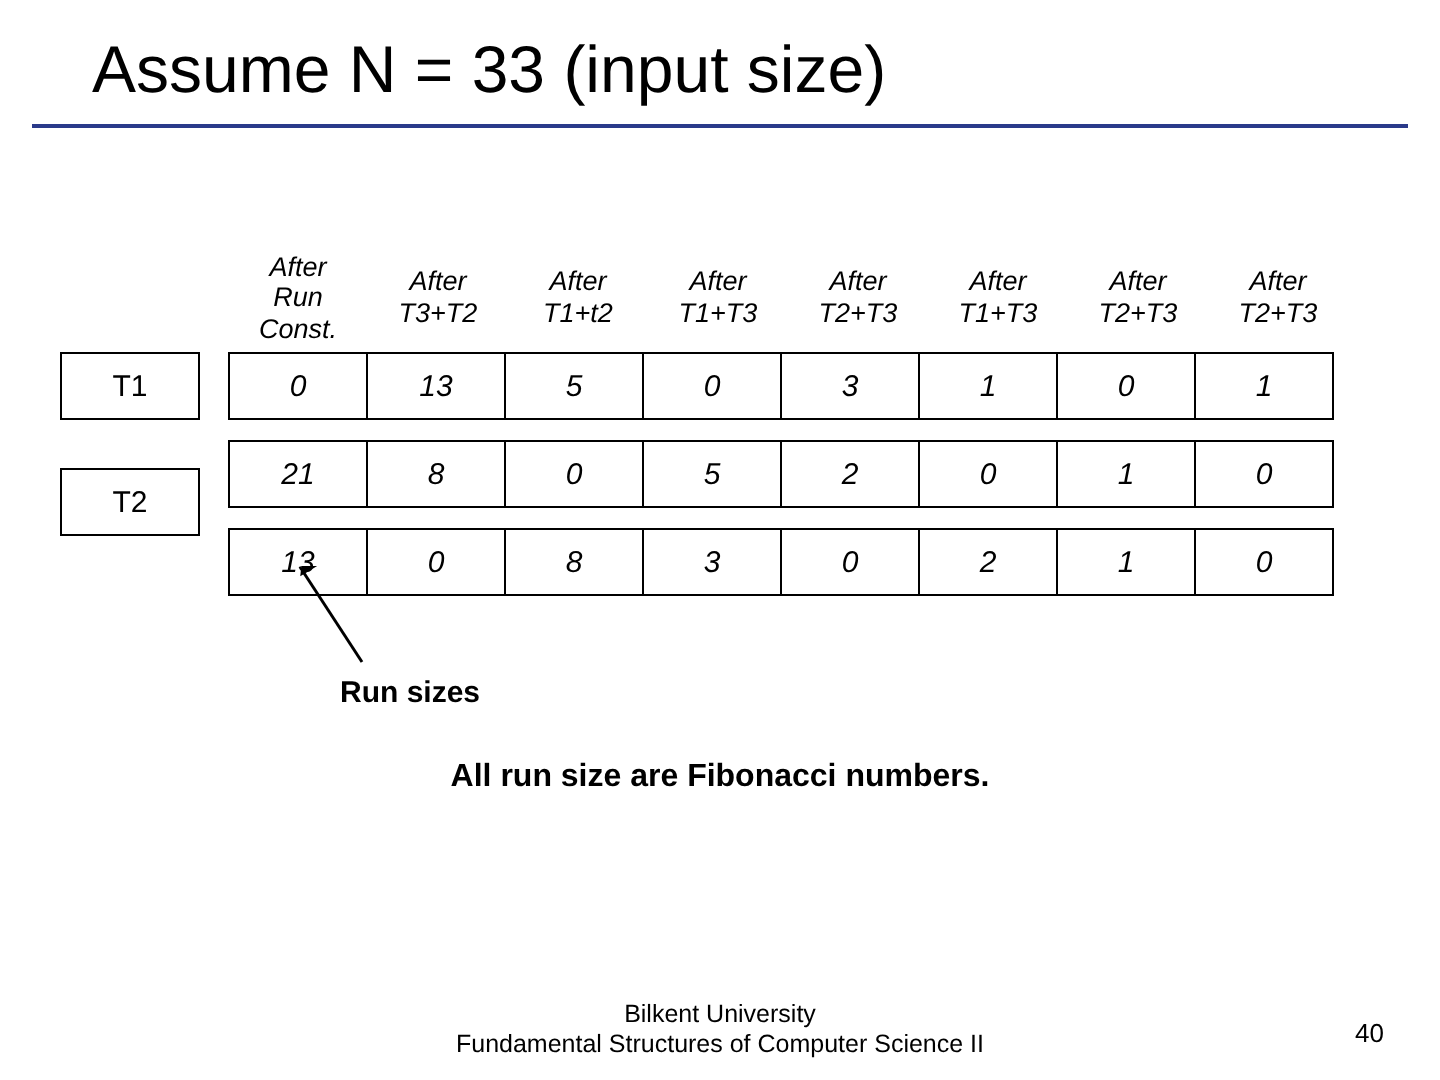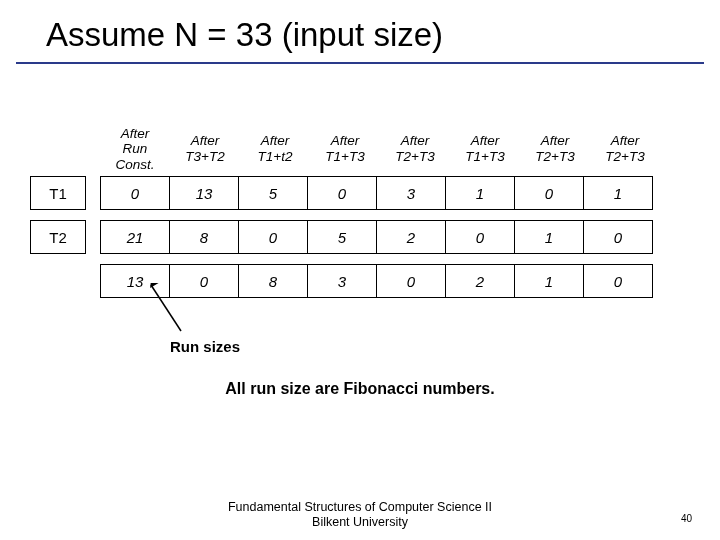--- a/index.html
+++ b/index.html
@@ -22,26 +22,26 @@
     font-weight: 400;
   }
   .content { padding: 46px 30px 0 30px; }
   .tbl-wrap { display: flex; }
   .rowlabels {
     display: flex; flex-direction: column;
     margin-right: 14px;
   }
   .rowlabels .spacer { height: 54px; }
   .rowlabels .rl {
-    height: 34px; width: 56px;
+    height: 34px; width: 70px;
     border: 1px solid #000;
     display: flex; align-items: center; justify-content: center;
     font-size: 15px;
   }
-  .rowlabels .rl + .rl { margin-top: 10px; }
+  .rowlabels .rl + .rl { margin-top: 24px; }
   
   
   .grid2 { display: flex; flex-direction: column; font-style: italic; }
   .grow { display: flex; }
   .grow.hdrs .gh {
     width: 70px; height: 54px;
     font-size: 13.5px; text-align: center;
     display: flex; align-items: center; justify-content: center;
     padding: 2px 2px; line-height: 1.15;
   }
@@ -76,21 +76,21 @@
   .footer-left {
     position: absolute; left: 28px; bottom: 24px;
     font-size: 12.5px;
   }
   .footer-center {
     position: absolute; left: 0; right: 0; bottom: 18px;
     text-align: center; font-size: 12.5px; line-height: 1.2;
   }
   .footer-right {
     position: absolute; right: 28px; bottom: 24px;
-    font-size: 10px;
+    font-size: 13px;
   }
 </style>
 </head>
 <body>
 
 <div class="slide">
   <div class="title-bar">
     <div class="title-accent"></div>
     <div class="title-text">Assume N = 33 (input size)</div>
   </div>
@@ -158,17 +158,17 @@
 
   <svg class="arrow" viewBox="0 0 42 56">
     <line x1="6" y1="2" x2="36" y2="48" stroke="#000" stroke-width="1.5"></line>
     <polygon points="1,0 10,0 6,9" transform="translate(2,-3) rotate(35 6 4)" fill="#000"></polygon>
   </svg>
 
   <div class="runsize">Run sizes</div>
   <div class="fibnote">All run size are Fibonacci numbers.</div>
 
   <div class="footer-center">
+    <div>Bilkent University</div>
     <div>Fundamental Structures of Computer Science II</div>
-    <div>Bilkent University</div>
   </div>
   <div class="footer-right">40</div>
 </div>
 
 </body></html>

